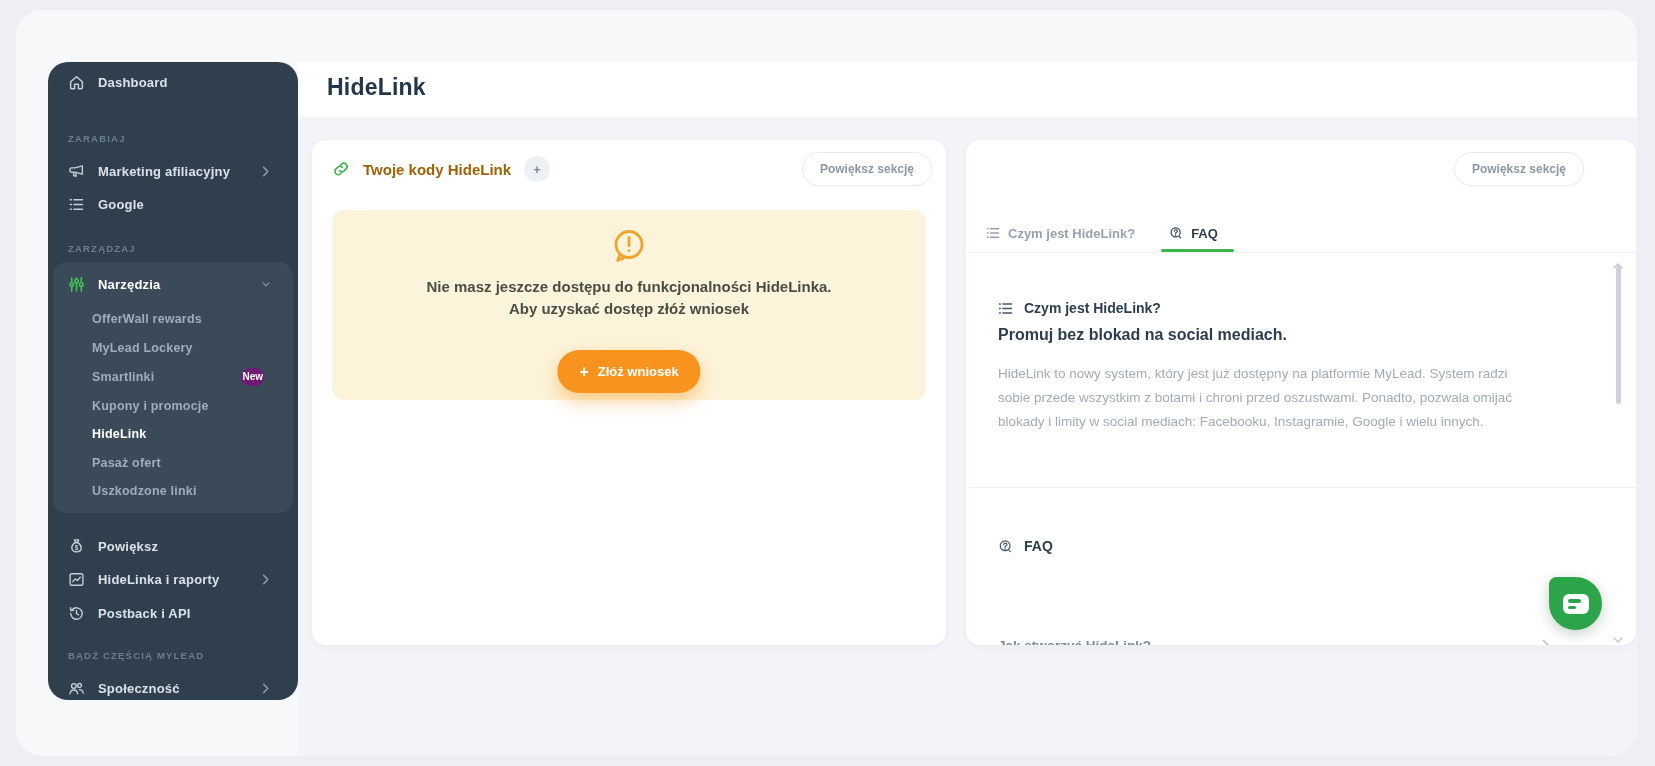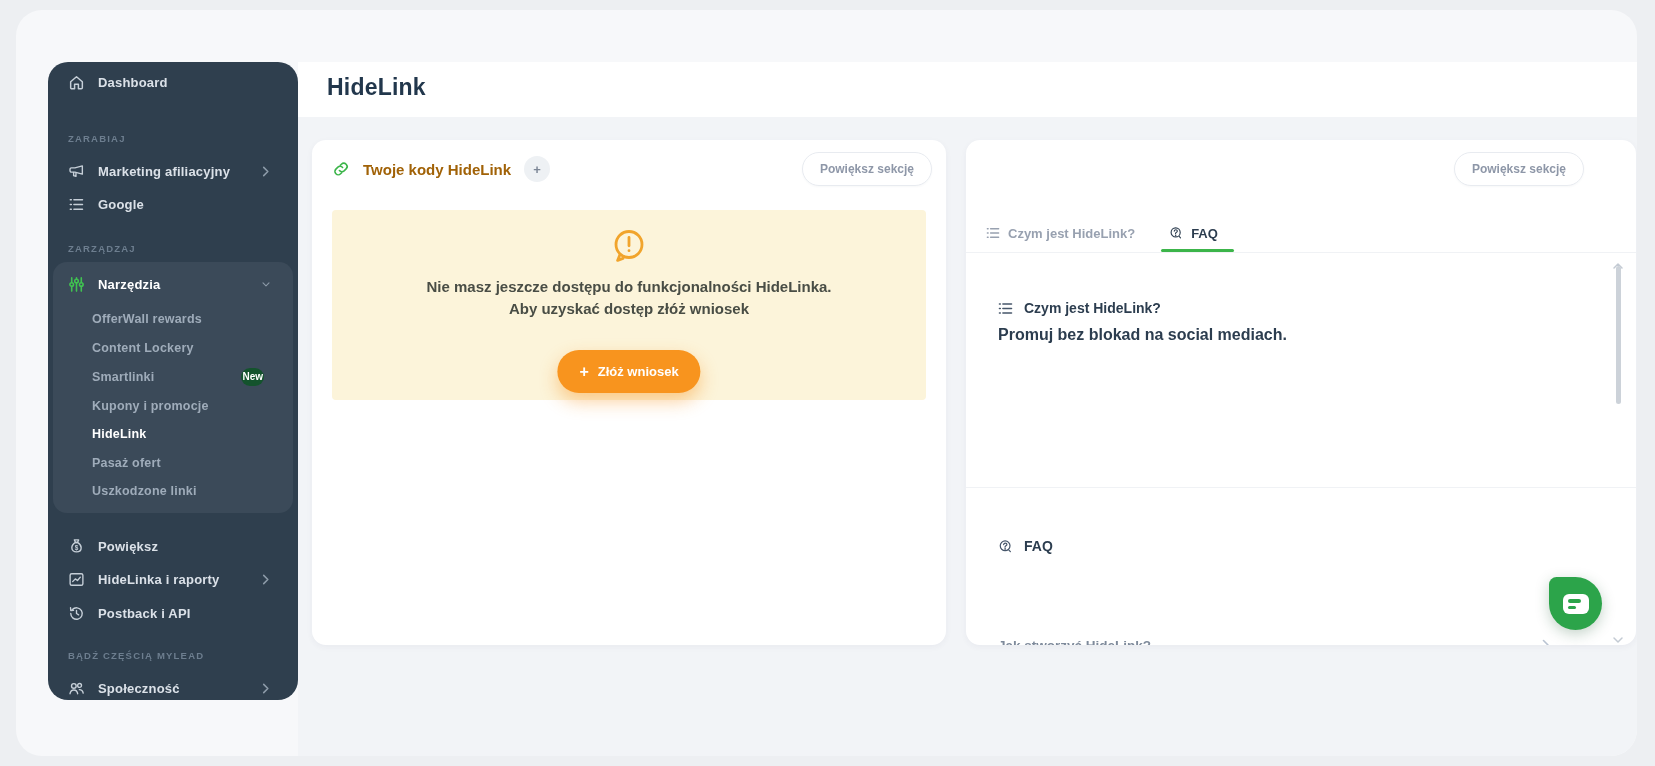--- a/index.html
+++ b/index.html
@@ -33,42 +33,42 @@
   .ssection { position: absolute; left: 20px; font-size: 9.5px; font-weight: 700;
               letter-spacing: 1.2px; color: #6d7e8f; }
   .schev { margin-left: auto; color: #8b99a7; display: flex; margin-right: 14px; }
   .schev svg { width: 8px; height: 11px; }
   .sgroup { position: absolute; left: 5px; top: 200px; width: 240px; height: 251px;
             background: #3b4a59; border-radius: 14px; }
   .ssub { position: absolute; left: 44px; right: 20px; height: 22px; display: flex;
           align-items: center; cursor: pointer; }
   .ssub .slabel { font-size: 12.5px; font-weight: 600; color: #9facba; }
   .ssub .slabel.active { color: #ffffff; font-weight: 700; }
-  .badge { margin-left: auto; margin-right: 14px; background: #14532d; color: #fff;
+  .badge { margin-left: auto; margin-right: 14px; background: #701a75; color: #fff;
            font-size: 10px; font-weight: 700; padding: 4px 1px; border-radius: 10px; line-height: 1; }
 
   
   .card { position: absolute; top: 130px; height: 505px; background: #fff; border-radius: 14px;
           box-shadow: 0 2px 6px rgba(50,65,90,.05); overflow: hidden; }
   .card-head { position: absolute; left: 0; top: 0; right: 0; height: 58px; display: flex;
                align-items: center; padding-left: 20px; gap: 13px; }
   .card-title { font-size: 15px; font-weight: 700; color: #a16207; }
   .head-ic { width: 18px; height: 18px; color: #3cb54a; display: flex; }
   .head-ic svg { width: 18px; height: 18px; }
   .pill { position: absolute; top: 12px; height: 34px; padding: 0 17px; background: #fff;
           border: 1px solid #e8ebf0; border-radius: 18px; font-size: 12px; font-weight: 600;
           color: #8e97a8; display: flex; align-items: center; cursor: pointer;
           box-shadow: 0 1px 2px rgba(50,65,90,.04); }
   .plus-circle { width: 26px; height: 26px; border-radius: 50%; background: #eef1f4;
                  color: #7c8696; font-size: 13px; font-weight: 700; display: flex;
                  align-items: center; justify-content: center; cursor: pointer; }
 
   
   .notice { position: absolute; left: 20px; top: 70px; width: 594px; height: 190px;
-            background: #fcf4da; border-radius: 4px; }
+            background: #fcf4da; border-radius: 12px; }
   .notice-ic { position: absolute; left: 50%; transform: translateX(-50%); top: 16px; }
   .notice-text { position: absolute; left: 0; right: 0; top: 66px; text-align: center;
                  font-size: 15px; font-weight: 600; color: #494d45; line-height: 22px; }
   .cta { position: absolute; left: 50%; transform: translateX(-50%); top: 140px; height: 43px;
          background: #f8941e; border-radius: 22px; color: #fff; font-size: 13px; font-weight: 700;
          display: flex; align-items: center; gap: 9px; padding: 0 22px; white-space: nowrap;
          box-shadow: 0 8px 18px rgba(248,148,30,.45); cursor: pointer; }
   .cta .plus { font-size: 16px; font-weight: 700; line-height: 1; }
 
   
@@ -179,21 +179,21 @@
           <svg viewBox="0 0 12 8" fill="none" stroke="currentColor" stroke-width="1.7" stroke-linecap="round" stroke-linejoin="round">
               <path d="M1.5 1.5L6 6l4.5-4.5"></path>
             </svg>
         </span>
       </div>
 
       <div class="ssub" style="top:246px">
         <span class="slabel">OfferWall rewards</span>
       </div>
       <div class="ssub" style="top:275px">
-        <span class="slabel">Content Lockery</span>
+        <span class="slabel">MyLead Lockery</span>
       </div>
       <div class="ssub" style="top:304px">
         <span class="slabel">Smartlinki</span>
         <span class="badge">New</span>
       </div>
       <div class="ssub" style="top:333px">
         <span class="slabel">Kupony i promocje</span>
       </div>
       <div class="ssub" style="top:361px">
         <span class="slabel active">HideLink</span>
@@ -320,20 +320,21 @@
 
       <div class="sec-head" style="top:158px">
         <svg viewBox="0 0 14 14" stroke="currentColor" stroke-width="1.5" stroke-linecap="round" fill="none">
             <path d="M4.6 2.8h8M4.6 7h8M4.6 11.2h8"></path>
             <path d="M1.4 2.8h.7M1.4 7h.7M1.4 11.2h.7"></path>
           </svg>
         <span>Czym jest HideLink?</span>
       </div>
 
       <div class="big-title">Promuj bez blokad na social mediach.</div>
+      <p class="para">HideLink to nowy system, który jest już dostępny na platformie MyLead. System radzi sobie przede wszystkim z botami i chroni przed oszustwami. Ponadto, pozwala omijać blokady i limity w social mediach: Facebooku, Instagramie, Google i wielu innych.</p>
 
       <div class="divider" style="top:347px"></div>
 
       <div class="sec-head" style="top:396px">
         <svg viewBox="0 0 16 16" fill="none" stroke="currentColor" stroke-width="1.3" stroke-linecap="round">
             <circle cx="7.6" cy="7.3" r="5.2"></circle>
             <path d="M6 5.9c.2-1 1-1.6 1.8-1.6.9 0 1.7.7 1.7 1.5 0 1.1-1 1.3-1.7 2-.2.3-.3.5-.3.9"></path>
             <path d="M7.6 10.6h.02" stroke-width="1.8"></path>
             <path d="M11.6 11.9l1.6 1.6"></path>
           </svg>

